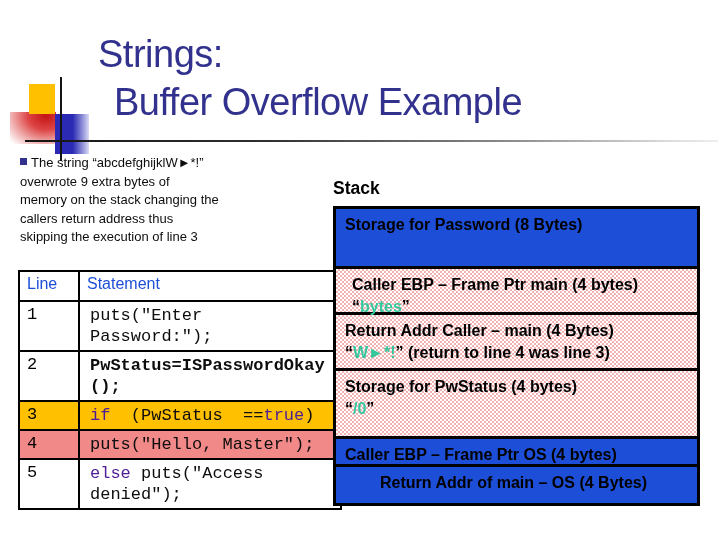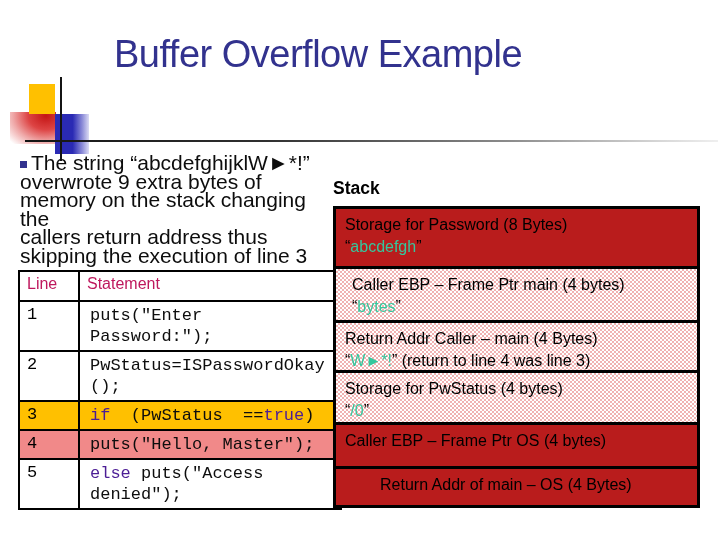--- a/index.html
+++ b/index.html
@@ -21,45 +21,45 @@
   }
   .deco-vline { position:absolute; left:60px; top:77px; width:2px; height:84px; background:#141414; }
   .deco-hline {
     position:absolute; left:25px; top:140px; width:693px; height:2px;
     background: linear-gradient(to right, #141414 0%, #303030 35%, #8c8c8c 70%, #d8d8d8 92%, #efefef 100%);
   }
   
   .title { position:absolute; left:98px; top:30px; color:#32328e; font-size:38px; line-height:48px; letter-spacing:-0.5px; }
   .t-line2 { margin-left:16px;text-align:center; }
   
-  .bullet { position:absolute; left:20px; top:154px; width:312px; font-size:21px; line-height:18.6px; color:#0d0d0d; }
+  .bullet { position:absolute; left:20px; top:154px; width:312px; font-size:13px; line-height:18.6px; color:#0d0d0d; }
   .bullet-marker { display:inline-block; width:7px; height:7px; background:#32328e; margin-right:4px; position:relative; top:-2px; }
   
   .code-table { position:absolute; left:18px; top:270px; border-collapse:collapse; table-layout:fixed; }
   .code-table th, .code-table td { border:2px solid #000; vertical-align:top; background:#fff; }
-  .code-table th { font-size:16px; font-weight:normal; text-align:left; padding:3px 7px; height:22px; color:#be185d; }
+  .code-table th { font-size:16px; font-weight:normal; text-align:left; padding:3px 7px; height:22px; color:#1d4ed8; }
   .line-cell { width:44px; font-family:"Liberation Mono", monospace; font-size:17px; padding:3px 7px; }
   .stmt-cell {
     width:244px; font-family:"Liberation Mono", monospace; font-size:17px; line-height:21px;
     padding:3px 6px 3px 10px; white-space:pre-wrap; overflow-wrap:break-word; color:#0d0d0d;
   }
-  .stmt-cell.break-all { word-break:break-all; }
+  .stmt-cell.break-all { word-break:break-all;font-weight:bold; }
   .kw { color:#4c1d95; }
   tr.hl-yellow td { background:#ffc000; }
   tr.hl-pink td { background:#f18989; }
   
   .stack-title { position:absolute; left:333px; top:178px; width:367px; text-align:left; font-size:17.5px; font-weight:bold; color:#000; }
   .stack-container { position:absolute; left:333px; top:206px; width:367px; border:3px solid #000; box-sizing:border-box; background:#fff; }
-  .stack-box { box-sizing:border-box; border-bottom:3px solid #000; padding:5px 9px 0 9px; background:#b91c1c; }
+  .stack-box { box-sizing:border-box; border-bottom:3px solid #000; padding:5px 9px 0 9px; background:#1d4ed8;font-weight:bold; }
   .stack-box:last-child { border-bottom:none; }
   .stack-box:nth-child(1){ height:60px; }
-  .stack-box:nth-child(2){ height:54px;padding-left:16px; }
-  .stack-box:nth-child(3){ height:50px; }
-  .stack-box:nth-child(4){ height:52px; }
-  .stack-box:nth-child(5){ height:44px; }
+  .stack-box:nth-child(2){ height:46px;padding-left:16px; }
+  .stack-box:nth-child(3){ height:56px; }
+  .stack-box:nth-child(4){ height:68px; }
+  .stack-box:nth-child(5){ height:28px; }
   .stack-box:nth-child(6){ height:36px;padding-left:44px; }
   .stack-box.patterned {
     background-image: conic-gradient(#f0b2b2 25%, #ffffff 0 50%, #f0b2b2 0 75%, #ffffff 0);
     background-size:4px 4px;
   }
   .sb-label { font-size:16px; line-height:22px; color:#000; }
   .sb-value { font-size:16px; line-height:22px; color:#000; }
   .sb-value .val { color:#35c79d; }
 </style>
 </head>
@@ -67,20 +67,21 @@
 
 <div class="slide">
 
   <div class="deco-red"></div>
   <div class="deco-blue"></div>
   <div class="deco-yellow"></div>
   <div class="deco-vline"></div>
   <div class="deco-hline"></div>
 
   <div class="title">
+    <div class="t-line1">Strings:</div>
     <div class="t-line2">Buffer Overflow Example</div>
   </div>
 
   <div class="bullet">
     <span class="bullet-marker"></span><span id="bullet-text">The string “abcdefghijklW►*!”<br>overwrote 9 extra bytes of<br>memory on the stack changing the<br>callers return address thus<br>skipping the execution of line 3</span>
   </div>
 
   <table class="code-table">
     <thead>
       <tr>
@@ -109,21 +110,20 @@
           <td class="line-cell">5</td>
           <td class="stmt-cell"><span class="kw">else</span><span> puts("Access denied");</span></td>
         </tr>
       </tbody>
   </table>
 
   <div class="stack-title">Stack</div>
   <div class="stack-container" id="stack-container">
       <div class="stack-box">
         <div class="sb-label">Storage for Password (8 Bytes)</div>
-        <div class="sb-value"><span>“</span><span class="val">abcdefgh</span><span>”</span></div>
       </div>
       <div class="stack-box patterned">
         <div class="sb-label">Caller EBP – Frame Ptr main (4 bytes)</div>
         <div class="sb-value"><span>“</span><span class="val">bytes</span><span>”</span></div>
       </div>
       <div class="stack-box patterned">
         <div class="sb-label">Return Addr Caller – main (4 Bytes)</div>
         <div class="sb-value"><span>“</span><span class="val">W►*!</span><span>”</span><span> (return to line 4 was line 3)</span></div>
       </div>
       <div class="stack-box patterned">

